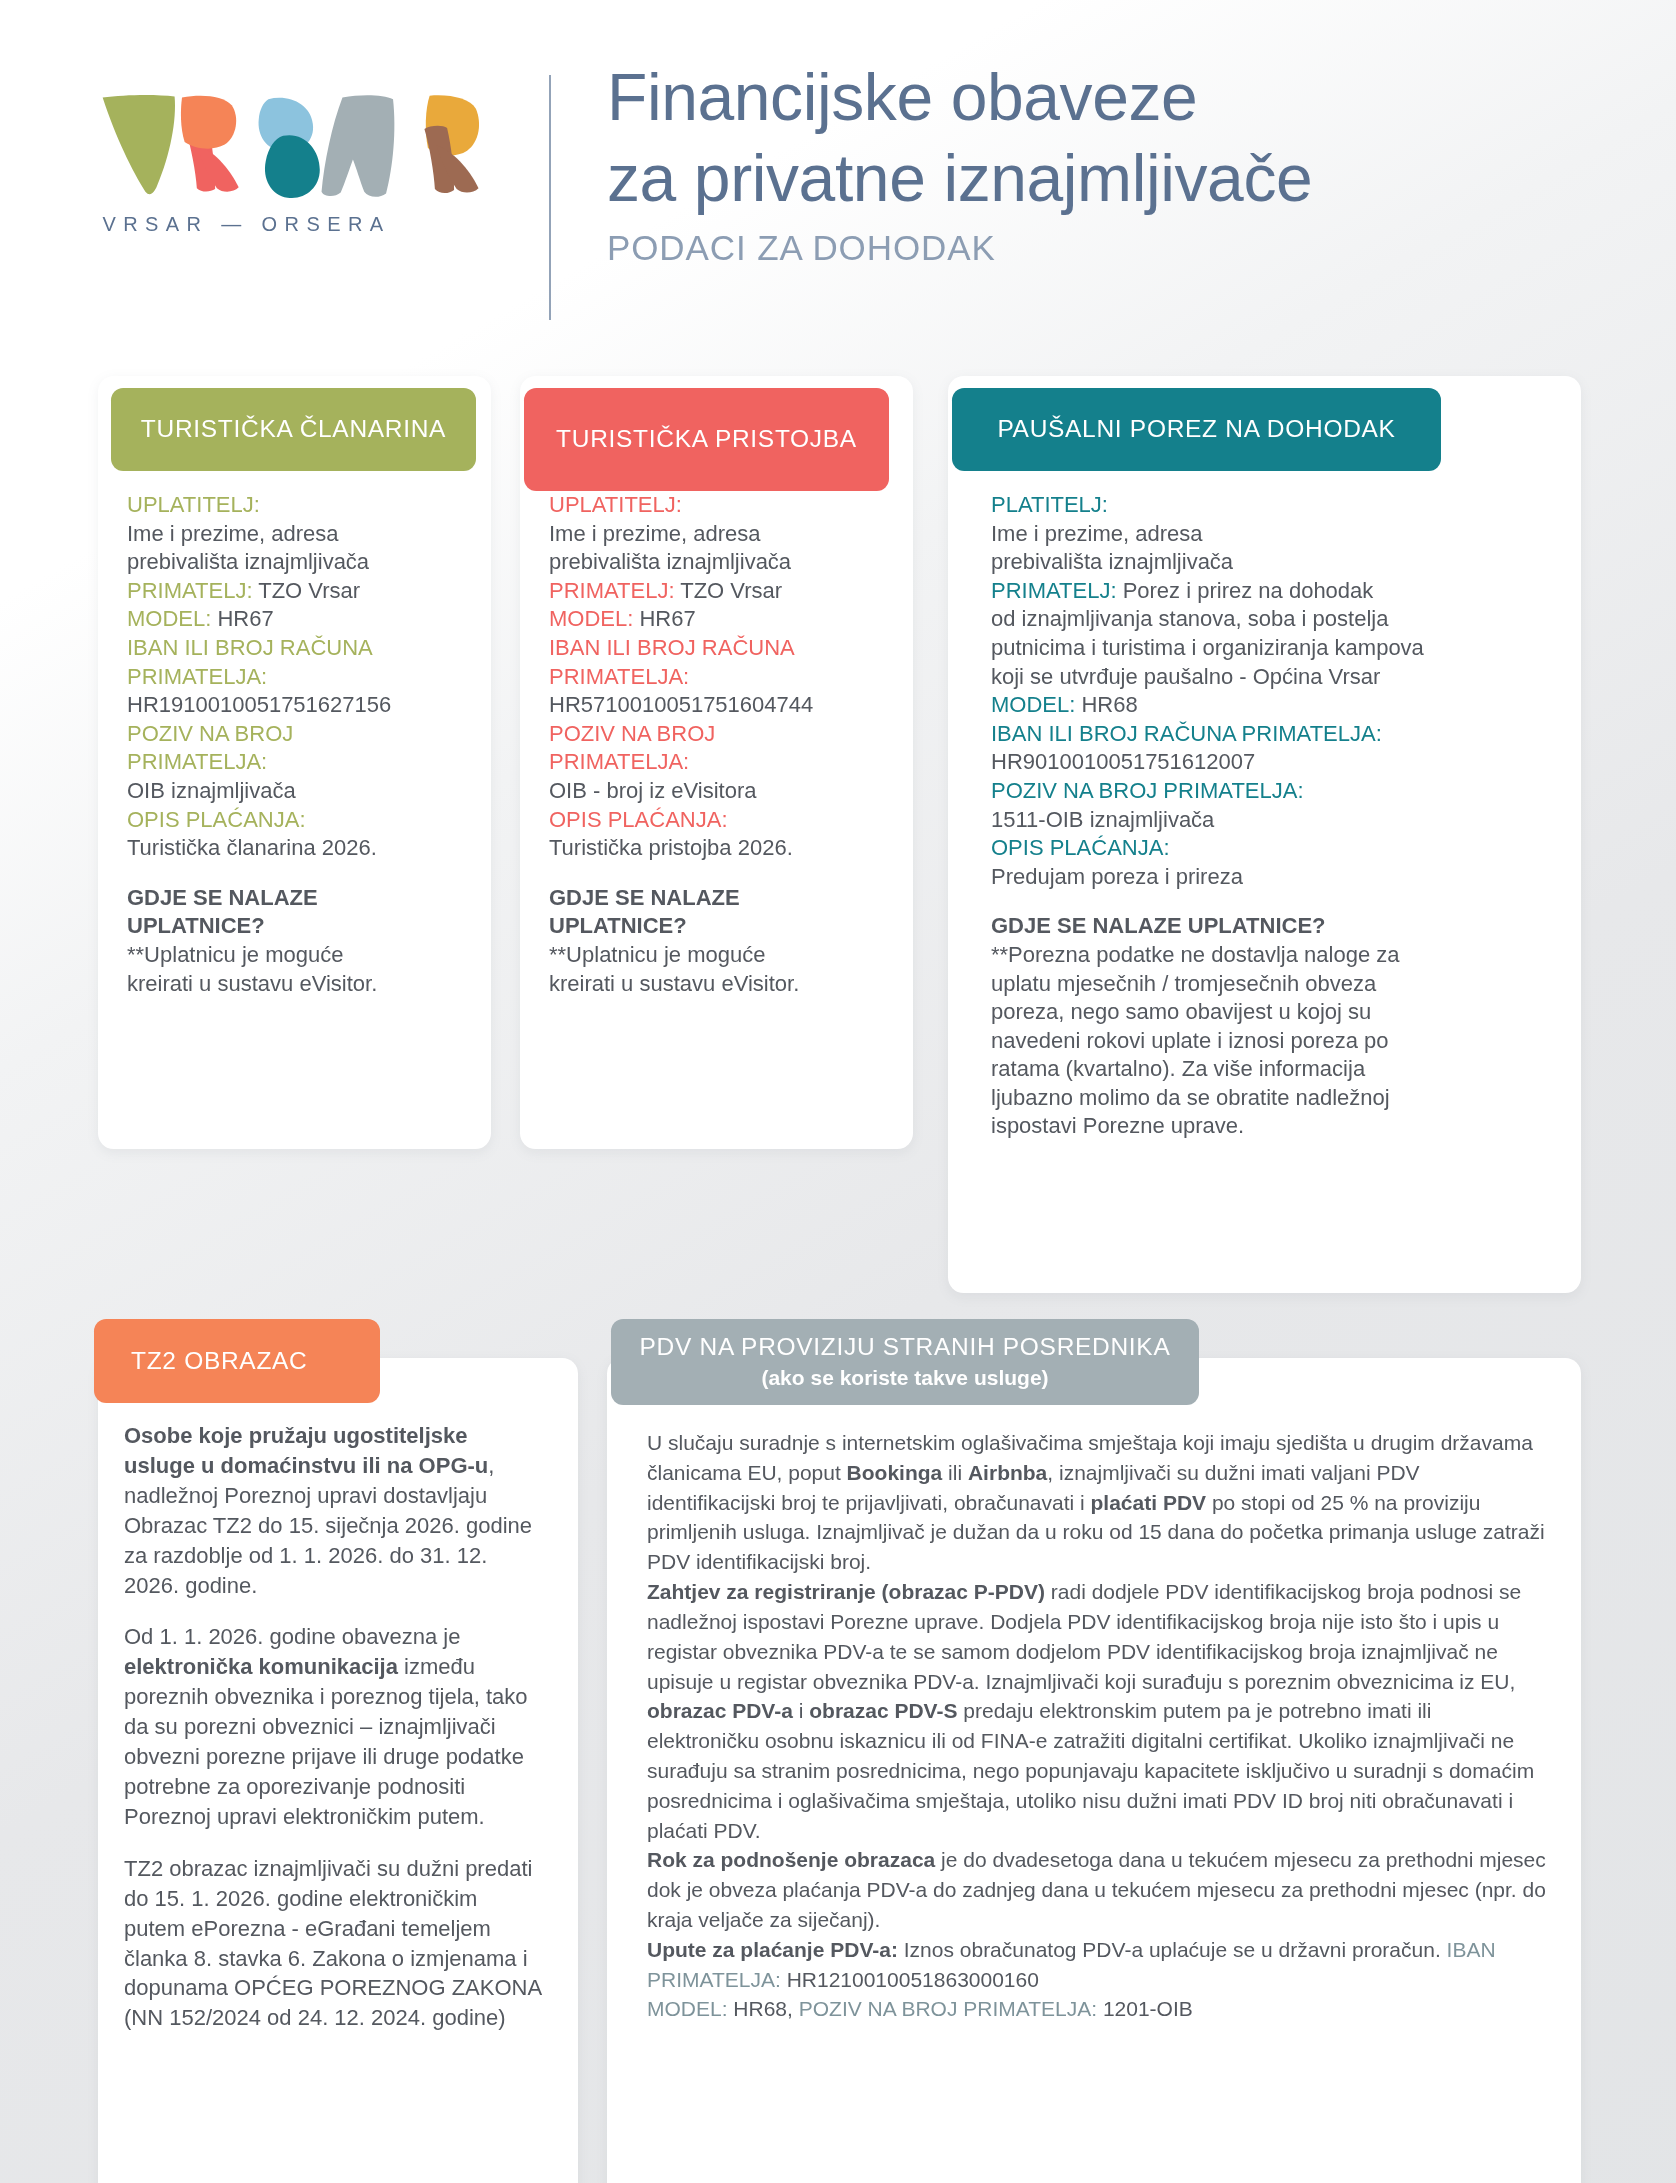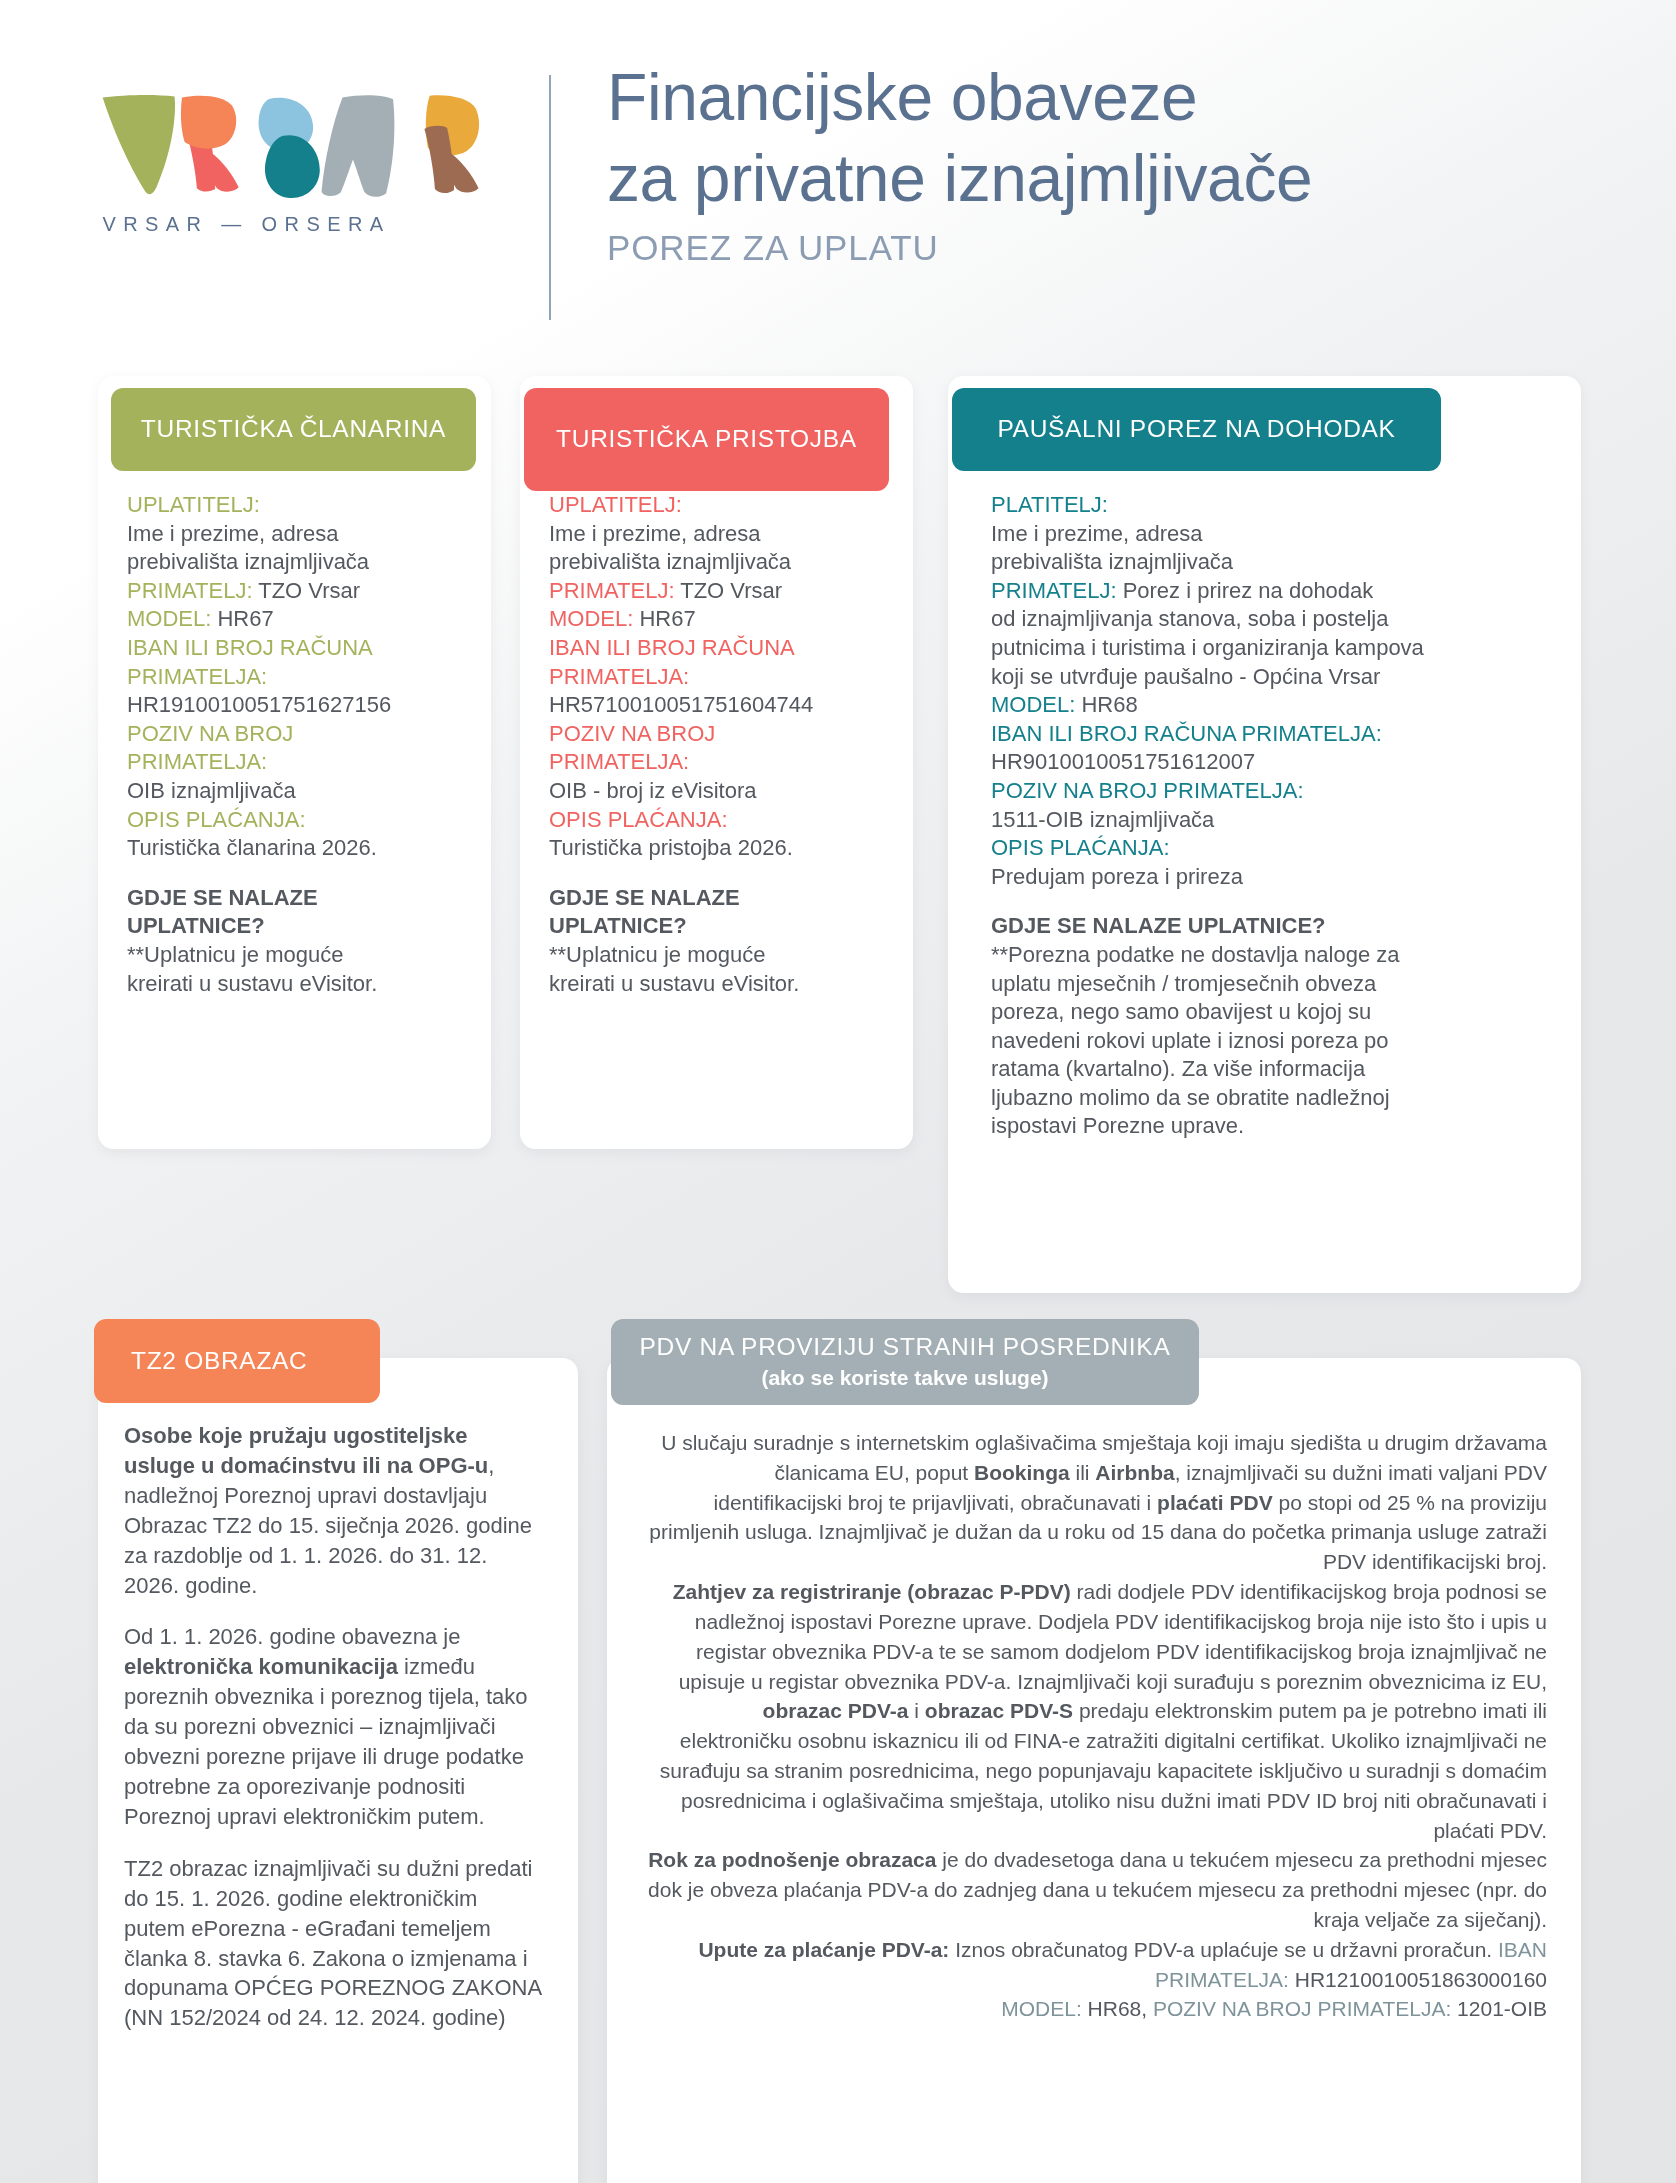--- a/index.html
+++ b/index.html
@@ -151,21 +151,21 @@
   .k-teal  { color: #14808C; font-weight: 400; }
   .k-slate { color: #7E939A; font-weight: 400; }
   .head-q  { color: #54585F; font-weight: 700; }
 
   .body-flow { font-size: 22px; line-height: 1.36; color: #54585F; }
   .body-flow p { margin: 0; }
   .body-flow .para-gap { height: 22px; }
   .body-flow b { font-weight: 700; }
 
   .pdv-flow { font-size: 21px; line-height: 1.42; color: #54585F; }
-  .pdv-flow p { margin: 0; text-align: right; }
+  .pdv-flow p { margin: 0; }
   .pdv-flow b { font-weight: 700; }
 </style>
 </head>
 <body>
 
 <div class="page">
 
   <div class="header">
 
     <div class="logo-block">
@@ -184,21 +184,21 @@
         </svg>
       </div>
       <div class="logo-caption">VRSAR — ORSERA</div>
     </div>
 
     <div class="header-divider"></div>
 
     <div class="header-titles">
       <div class="title-line">Financijske obaveze</div>
       <div class="title-line">za privatne iznajmljivače</div>
-      <div class="subtitle">POREZ ZA UPLATU</div>
+      <div class="subtitle">PODACI ZA DOHODAK</div>
     </div>
   </div>
 
   <div class="card c1"></div>
   <div class="card-tab c1-tab">
     <span class="tab-title">TURISTIČKA ČLANARINA</span>
   </div>
   <div class="card-body c1-body card-text">
     <p class="line"><span class="k-green">UPLATITELJ:</span></p>
     <p class="line"><span>Ime i prezime, adresa</span></p>

